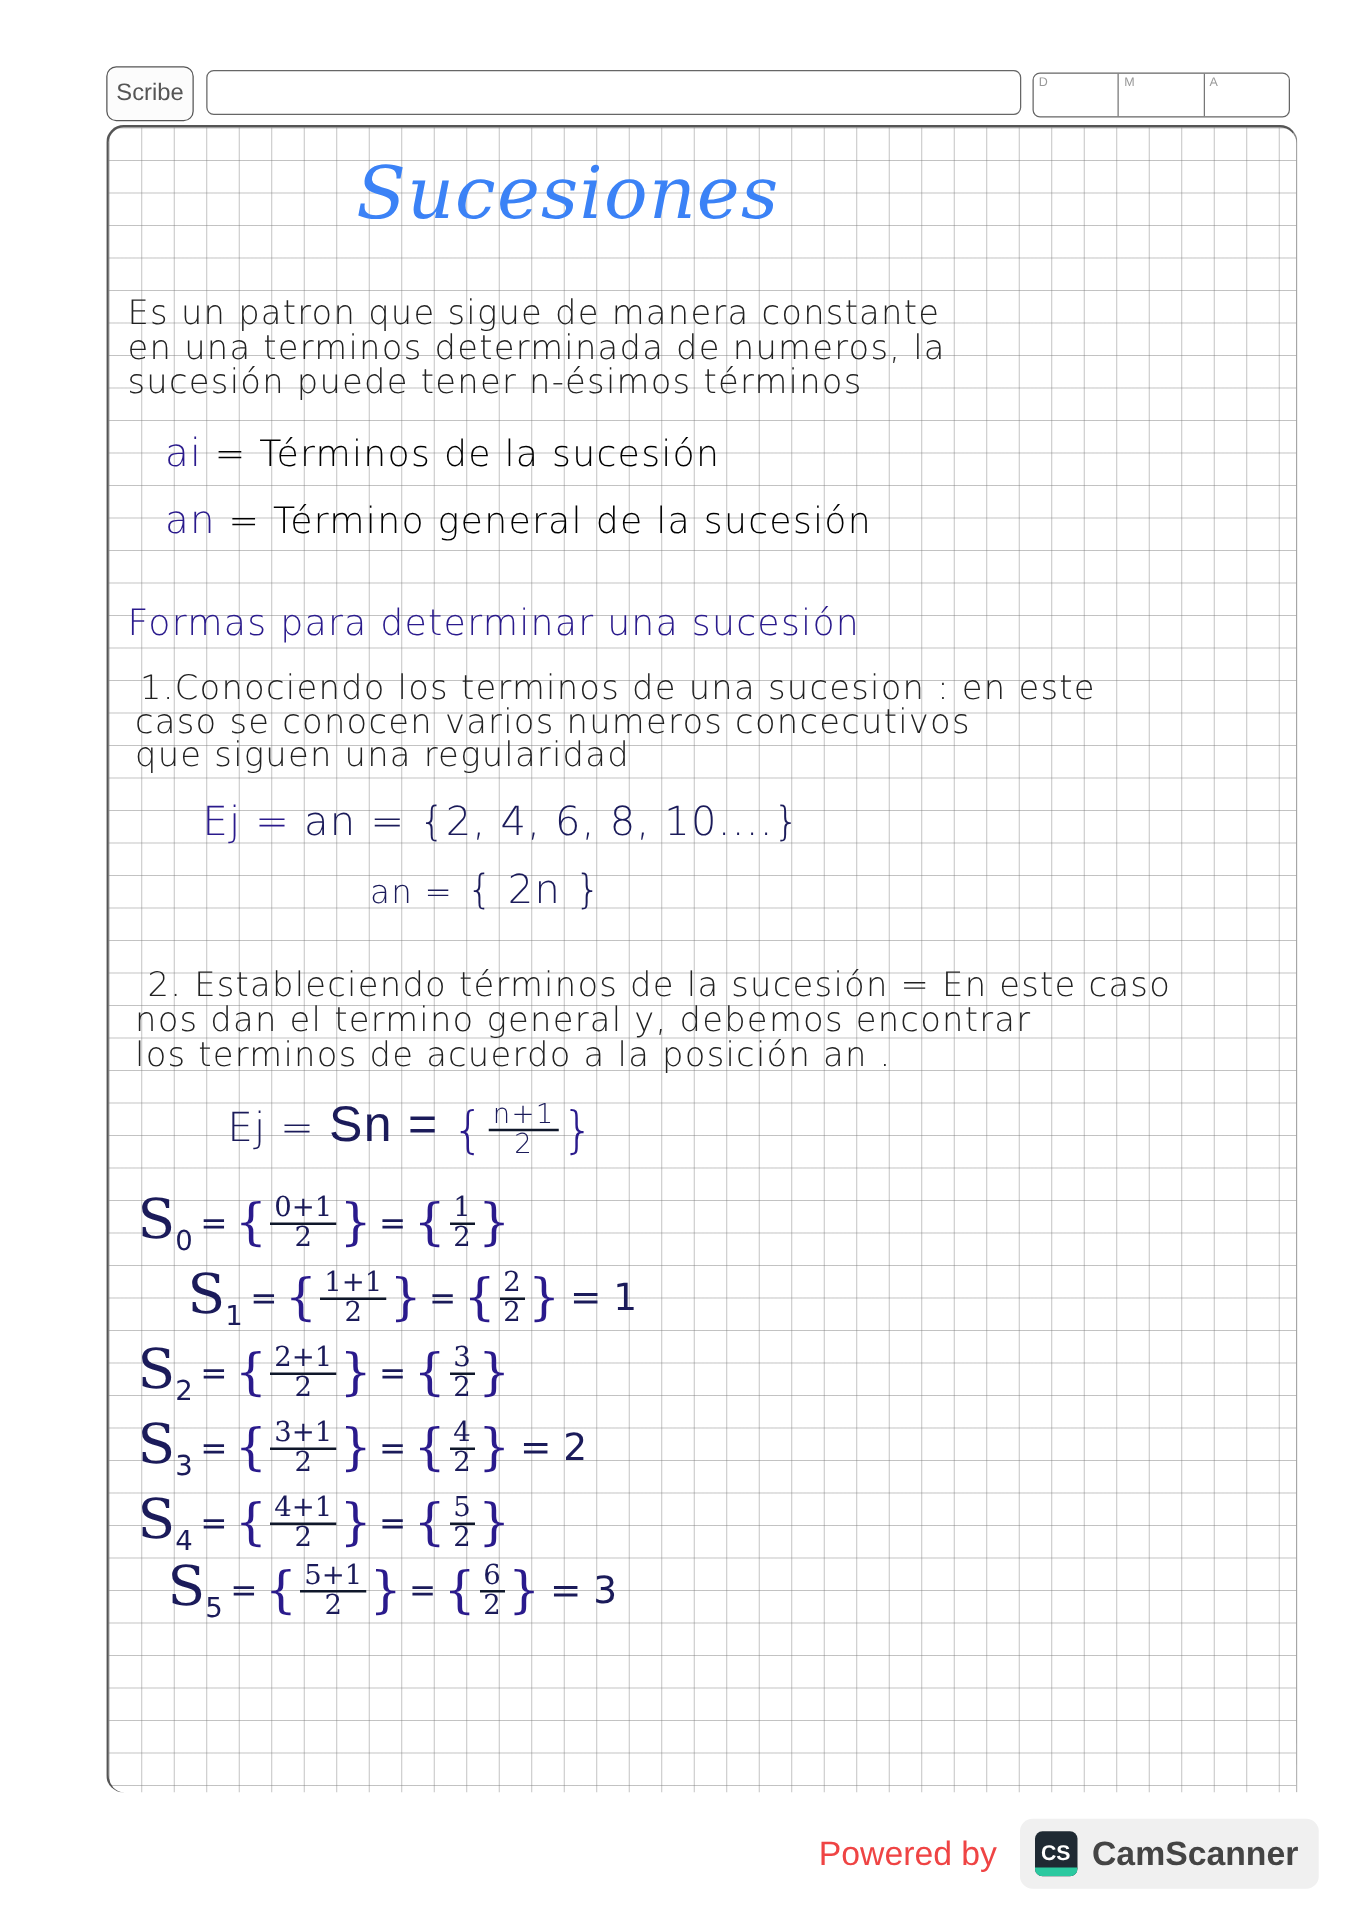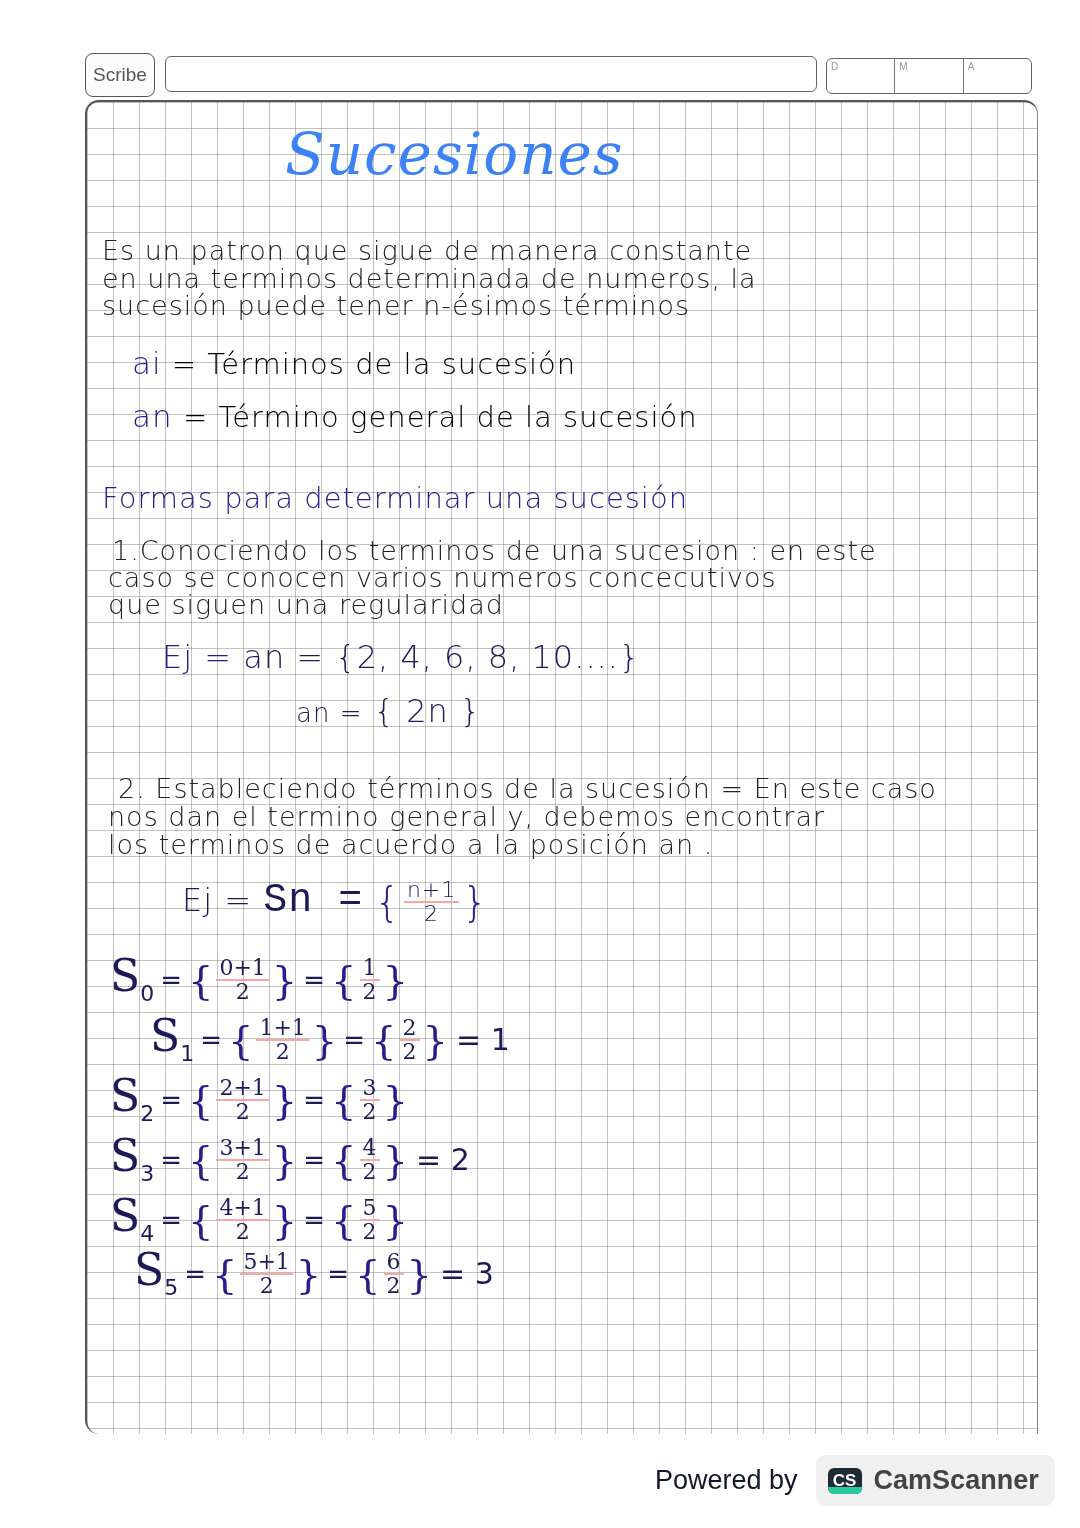--- a/index.html
+++ b/index.html
@@ -49,37 +49,37 @@
     font-family: "DejaVu Serif", serif; font-style: italic;
     font-size: 58px; color: #3b82f6; letter-spacing: 1px;
   }
   .para { font-size: 27px; line-height: 27px; color: #222; }
   .def { font-size: 29px; }
   .def .sym { color: #2a1a8c; font-size: 31px; }
   .heading { font-size: 29px; color: #2a1a8c; }
   .eq { font-size: 32px; color: #1b1b5a; }
   .eqblue { color: #2a1a8c; }
   .frac { display: inline-flex; flex-direction: column; align-items: center; vertical-align: middle; font-size: 22px; line-height: 22px; margin: 0 3px; }
-  .frac .num { border-bottom: 2px solid #fca5a5; padding: 0 3px; }
+  .frac .num { border-bottom: 2px solid #0f172a; padding: 0 3px; }
   .brace { font-size: 40px; color: #2a1a8c; vertical-align: middle; font-weight: 200; }
   .s-row { position: absolute; left: 110px; font-size: 44px; color: #1b1b5a; white-space: nowrap; font-family: "DejaVu Serif", serif; }
   .s-row sub { font-size: 22px; font-family: "DejaVu Sans", sans-serif; }
   .s-row .op { font-size: 26px; margin: 0 6px; vertical-align: middle; font-family: "DejaVu Sans", sans-serif; }
   .s-row .res { font-size: 30px; margin-left: 8px; vertical-align: middle; font-family: "DejaVu Sans", sans-serif; }
   .footer {
     position: absolute; left: 655px; top: 1455px; display: flex; align-items: center;
     font-family: "Liberation Sans", sans-serif;
   }
-  .powered { font-size: 27px; color: #0f172a; margin-right: 18px; }
+  .powered { font-size: 27px; color: #ef4444; margin-right: 18px; }
   .cs-badge {
     display: flex; align-items: center; background: #f0f0f0; border-radius: 10px;
     padding: 10px 16px 10px 12px;
   }
   .cs-logo {
-    width: 34px; height: 26px; background: #1f2a33; border-radius: 6px;
+    width: 34px; height: 36px; background: #1f2a33; border-radius: 6px;
     color: #fff; font-weight: bold; font-size: 17px; display: flex; align-items: center;
     justify-content: center; position: relative; overflow: hidden; margin-right: 12px;
   }
   .cs-logo::after { content: ""; position: absolute; left: 0; right: 0; bottom: 0; height: 7px; background: #2bc9a0; }
   .cs-name { font-size: 27px; color: #444; font-weight: bold; }
 </style>
 </head>
 <body>
 
 <div class="scribe-tag">Scribe</div>
@@ -122,21 +122,21 @@
   <span style="font-size:26px">an =</span>
   <span>{ 2n }</span>
 </div>
 
 <div class="hand para" style="left:118px; top:775px;">2. Estableciendo términos de la sucesión = En este caso</div>
 <div class="hand para" style="left:108px; top:803px;">nos dan el termino general y, debemos encontrar</div>
 <div class="hand para" style="left:108px; top:831px;">los terminos de acuerdo a la posición an .</div>
 
 <div class="hand eq" style="left:182px; top:878px;">
   <span>Ej =</span>
-  <span style="font-family:Liberation Mono, monospace; font-size:40px">Sn =</span>
+  <span style="font-family:Liberation Sans, sans-serif; font-size:40px">Sn =</span>
   <span class="brace">{</span><span class="frac">
       <span class="num">n+1</span>
       <span>2</span>
     </span><span class="brace">}</span>
 </div>
 
 <div class="s-row" style="top:950px;">
   S<sub>0</sub><span class="op">=</span><span class="brace">{</span><span class="frac">
       <span class="num">0+1</span>
       <span>2</span>

